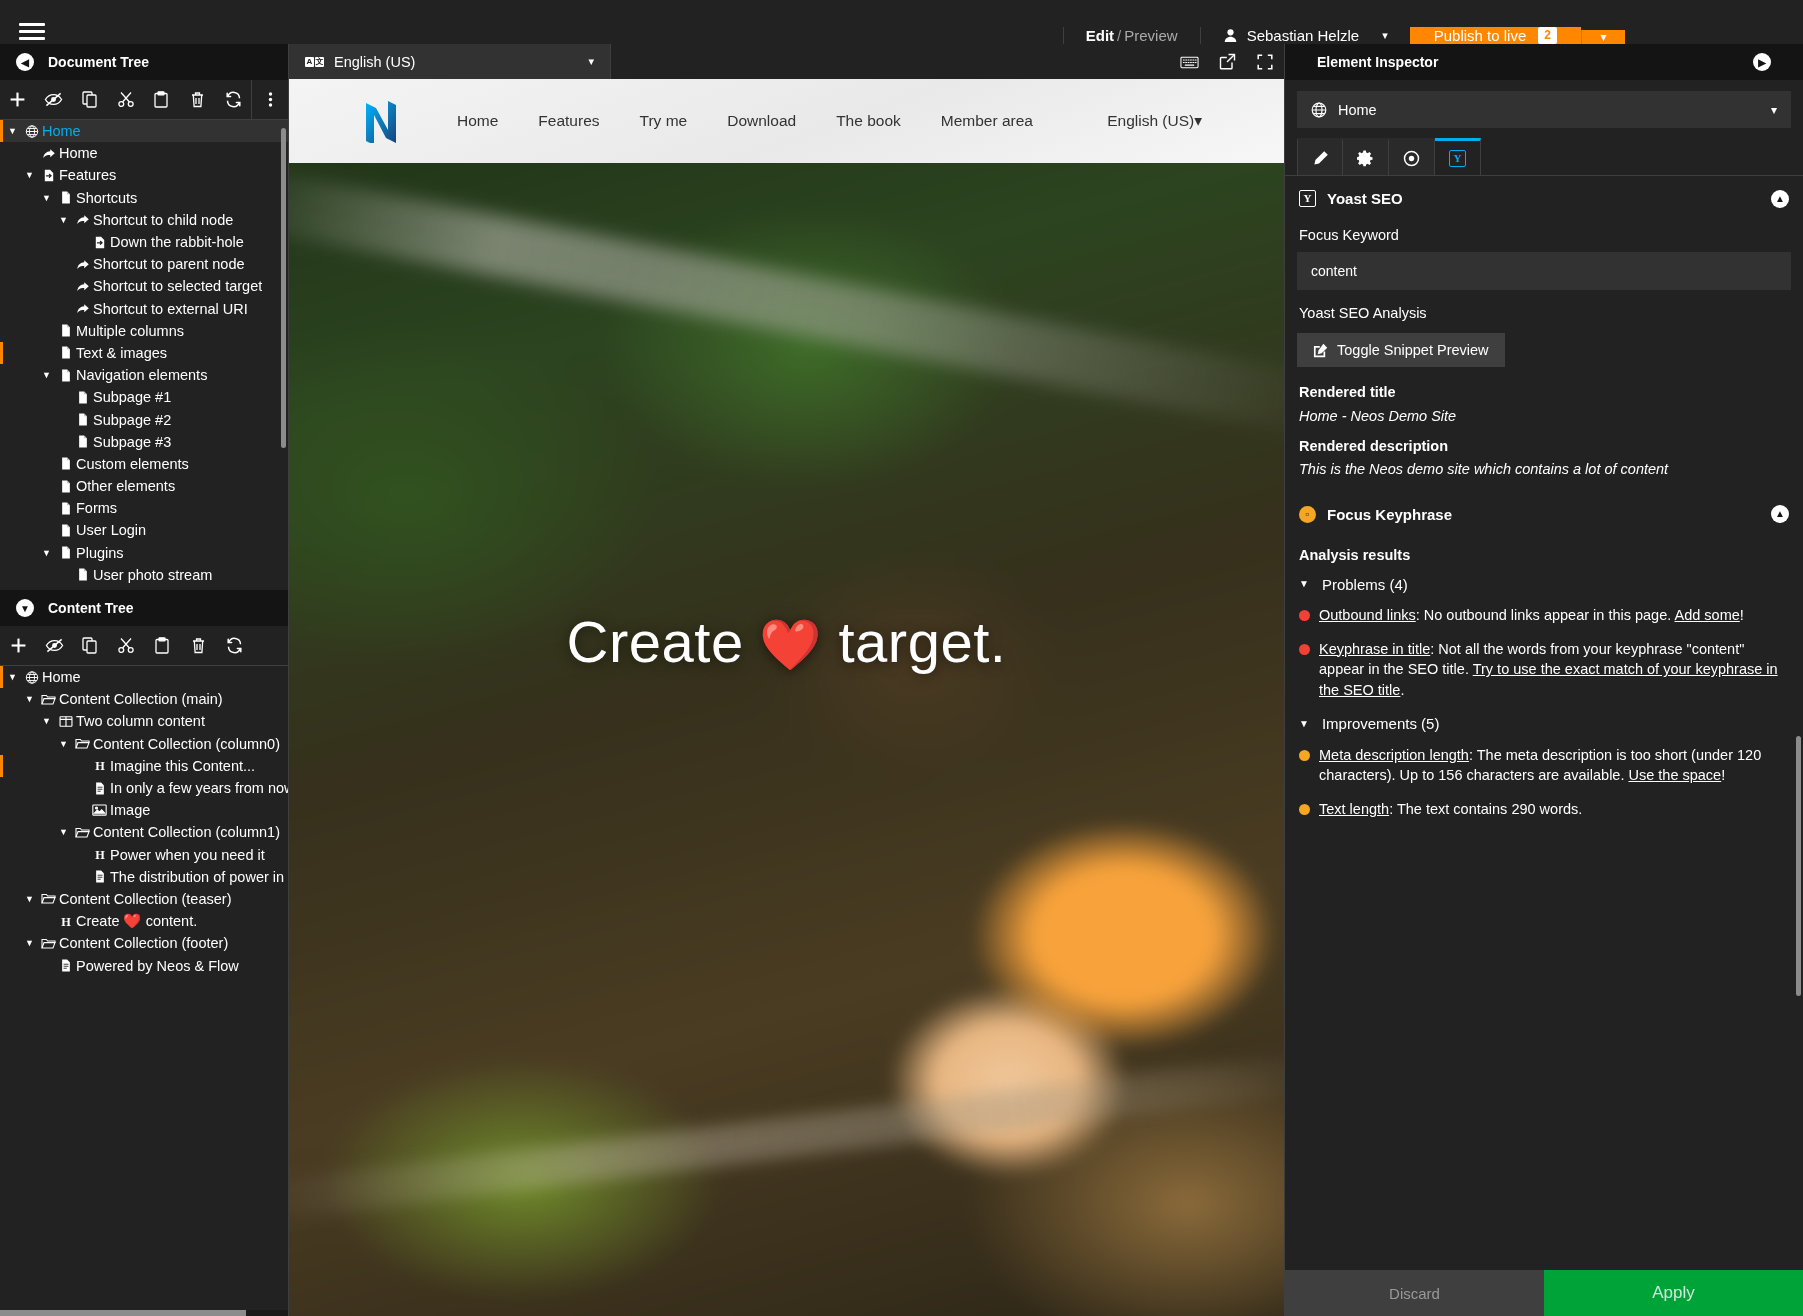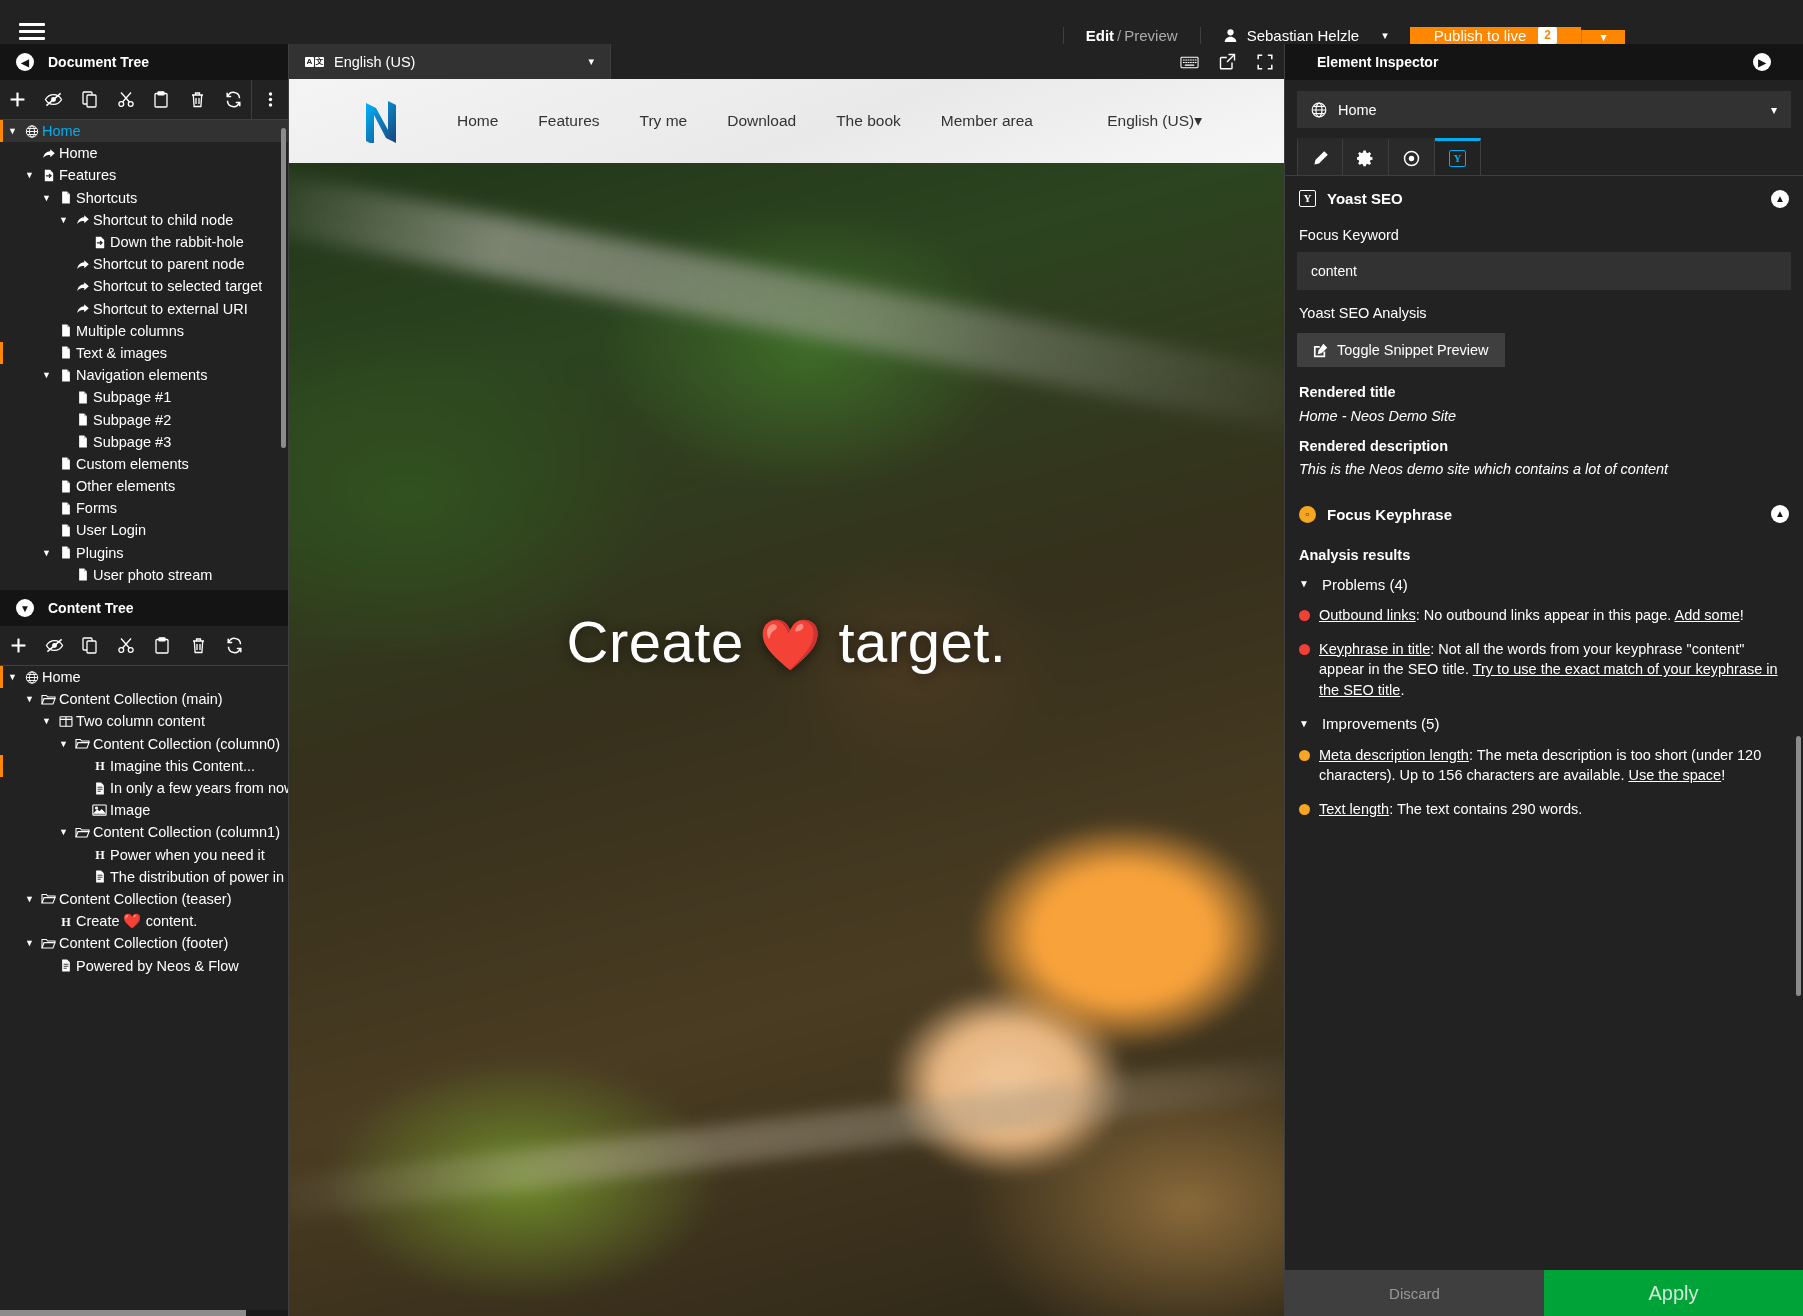--- a/index.html
+++ b/index.html
@@ -277,21 +277,21 @@
   .dot.orange { background: #f5a623; }
   .res u { text-decoration: underline; }
   #insp-footer {
     display: flex; height: 46px; flex-shrink: 0;
   }
   #discard-btn {
     flex: 1; background: #3f3f3f; color: #999; font-size: 15px;
     display: flex; align-items: center; justify-content: center; cursor: pointer;
   }
   #apply-btn {
-    flex: 1; background: #00a338; color: #cfe9d7; font-size: 20px;
+    flex: 1; background: #00a338; color: #cfe9d7; font-size: 17px;
     display: flex; align-items: center; justify-content: center; cursor: pointer;
   }
   .fade-mask {
     position: absolute; left: 0; right: 0; bottom: 0; height: 20px;
     background: linear-gradient(to bottom, rgba(34,34,34,0), #222);
     pointer-events: none;
   }
 </style>
 </head>
 <body>

